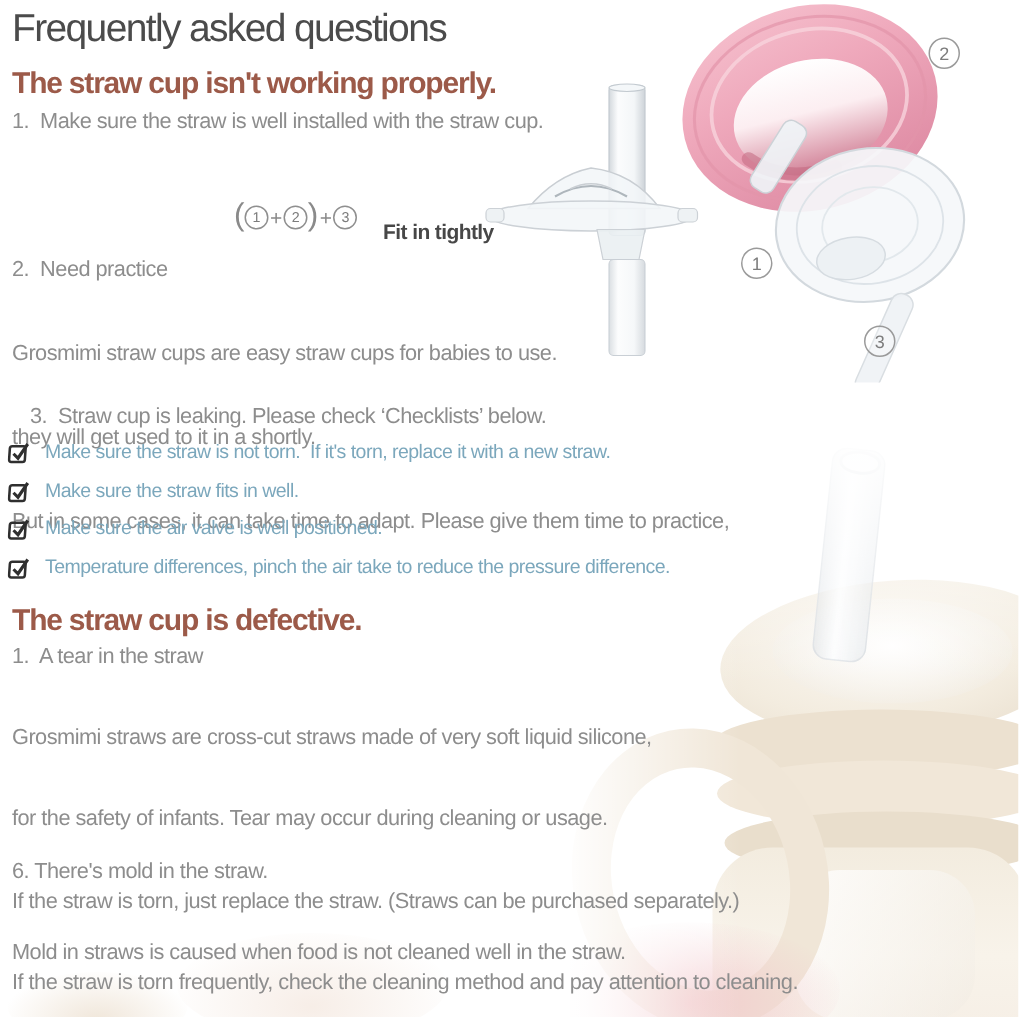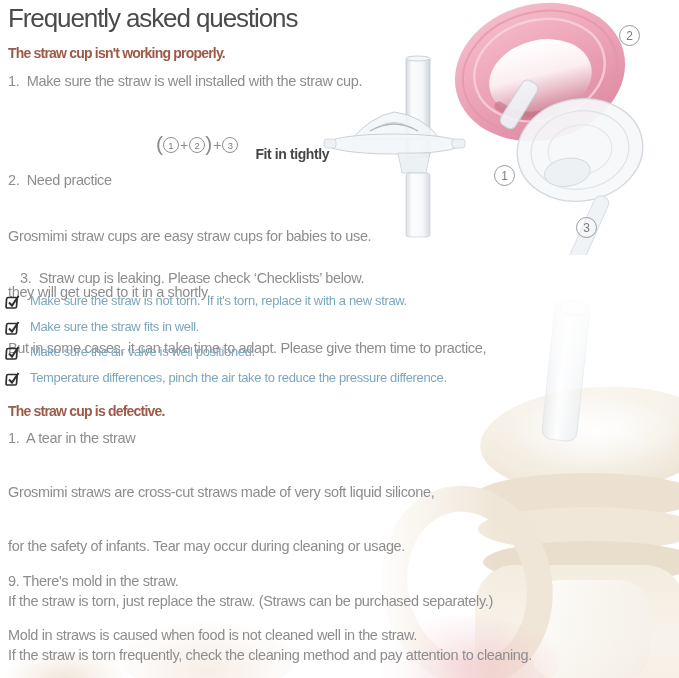--- a/index.html
+++ b/index.html
@@ -2,21 +2,21 @@
 <html><head>
 <meta charset="utf-8">
 <style>
   html,body{margin:0;padding:0;background:#fff;}
   .canvas{
     position:relative;width:679px;height:678px;background:#ffffff;overflow:hidden;
     font-family:"Liberation Sans",sans-serif;-webkit-font-smoothing:antialiased;
   }
   .txt{position:absolute;white-space:pre-wrap;}
   .page-title{left:8px;top:3px;font-size:26px;font-weight:400;letter-spacing:-1.1px;color:#4b4b4b;}
-  .h2{font-size:14px;font-weight:700;letter-spacing:-0.8px;color:#9c5a49;}
+  .h2{font-size:20px;font-weight:700;letter-spacing:-0.8px;color:#9c5a49;}
   .h2-1{left:8px;top:45px;}
   .h2-2{left:8px;top:403px;}
   .body, .item-title{font-size:14.5px;letter-spacing:-0.35px;color:#8d8d8d;line-height:18.6px;}
   .s1-item1{left:8px;top:72px;}
   .s1-item2-title{left:8px;top:171px;}
   .s1-item2{left:8px;top:190px;}
   .s1-item3-title{left:20px;top:269px;}
   .s2-item1-title{left:8px;top:429px;}
   .s2-item1{left:8px;top:447px;line-height:18.1px;}
   .s2-item2-title{left:8px;top:572px;}
@@ -229,20 +229,20 @@
   <div class="txt body s2-item1-title textlayer">1.  A tear in the straw</div>
   <div class="txt body para s2-item1 textlayer">
     <div>Grosmimi straws are cross-cut straws made of very soft liquid silicone,</div>
     <div>for the safety of infants. Tear may occur during cleaning or usage.</div>
     <div>If the straw is torn, just replace the straw. (Straws can be purchased separately.)</div>
     <div>If the straw is torn frequently, check the cleaning method and pay attention to cleaning.</div>
     
     
   </div>
 
-  <div class="txt body s2-item2-title textlayer">9. There's mold in the straw.</div>
+  <div class="txt body s2-item2-title textlayer">6. There's mold in the straw.</div>
   <div class="txt body para s2-item2 textlayer">
     <div>Mold in straws is caused when food is not cleaned well in the straw.</div>
     
     
   </div>
 
 </div>
 
 </body></html>

